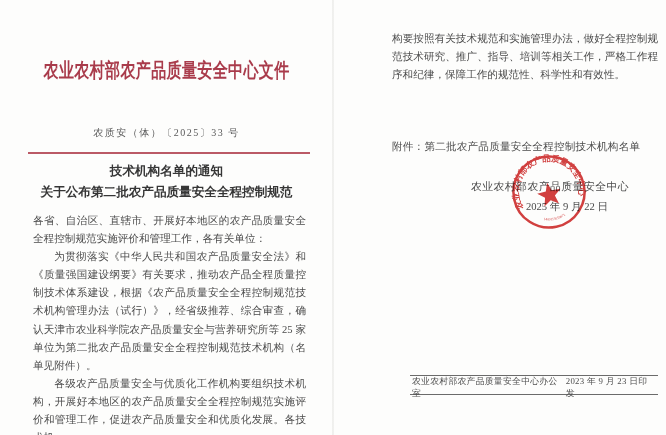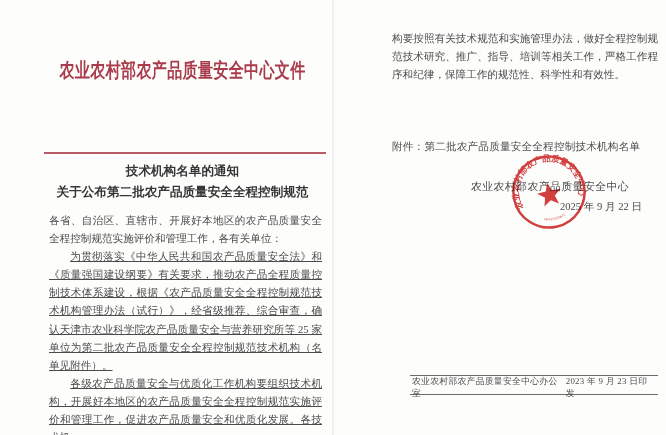--- a/index.html
+++ b/index.html
@@ -5,60 +5,61 @@
   html,body { margin:0; padding:0; }
   body { background:#ffffff; }
   .scan {
     position:relative; width:666px; height:435px; overflow:hidden;
     background:#fdfdfc;
     font-family:"Liberation Serif","DejaVu Serif",serif;
   }
   .seam { position:absolute; left:332px; top:0; width:2px; height:435px;
     background:linear-gradient(90deg, #f4f4f2, #ebebe9, #f6f6f4); }
   .page { position:absolute; top:0; width:333px; height:435px; }
-  .p1 { left:16px; } .p2 { left:333px; }
+  .p1 { left:0; } .p2 { left:333px; }
 
   
   .red-head { position:absolute; top:57px; left:0; width:100%; text-align:center;
     color:#a93b4b; font-weight:bold; font-size:20px; white-space:nowrap;
     transform:scaleX(.75); transform-origin:50% 50%; letter-spacing:.5px; }
   .doc-no { position:absolute; top:126px; left:0; width:100%; text-align:center;
     font-size:10px; color:#595959; letter-spacing:1.5px; }
   .red-rule { position:absolute; top:152px; left:28px; width:282px; height:2px;
     background:#bb5a66; }
   .doc-title { position:absolute; top:161px; left:0; width:100%; text-align:center;
     font-weight:bold; font-size:12.6px; color:#363636; line-height:21px; }
   .bodytext { font-size:10.6px; line-height:18.1px; color:#4b4b4b;
     text-align:justify; text-justify:inter-ideograph; }
   .body1 { position:absolute; top:212px; left:33px; width:273px; }
   .bodytext p { margin:0; }
-  .indent { text-indent:2em;text-decoration:underline; }
+  .indent { text-indent:2em; }
 
   
   .body2 { position:absolute; top:20px; left:59px; width:266px;margin-top:10px; }
   .attachment { position:absolute; top:106px; left:59px; width:272px;
     font-size:10.6px; color:#4b4b4b; letter-spacing:.2px;margin-top:34px; }
   .signer { position:absolute; top:180px; left:135px; width:164px; text-align:center;
     font-size:10.8px; color:#4b4b4b; letter-spacing:.5px; }
-  .sign-date { position:absolute; top:200px; left:159px; width:150px; text-align:right;
+  .sign-date { position:absolute; top:200px; left:159px; width:150px; text-align:center;
     font-size:10.6px; color:#4b4b4b; }
   .seal { position:absolute; top:146px; left:170px; width:92px; height:92px;
     transform:rotate(-12deg); mix-blend-mode:multiply; opacity:.92; }
   .footer { position:absolute; top:375px; left:77px; width:244px; height:18px;
     border-top:1px solid #6b6b6b; border-bottom:1px solid #6b6b6b;
     display:flex; align-items:flex-start; justify-content:space-between;
     font-size:8.8px; color:#4f4f4f; letter-spacing:.3px; padding:0 2px; }
 </style>
 </head>
 <body>
 
 <div class="scan">
 
   <div class="page p1">
     <div class="red-head">农业农村部农产品质量安全中心文件</div>
+    <div class="doc-no">农质安（体）〔2025〕33 号</div>
     <div class="red-rule"></div>
     <div class="doc-title">
       <div>技术机构名单的通知</div>
       <div>关于公布第二批农产品质量安全全程控制规范</div>
     </div>
     <div class="body1 bodytext">
       <p>各省、自治区、直辖市、开展好本地区的农产品质量安全全程控制规范实施评价和管理工作，各有关单位：</p>
       <p class="indent">为贯彻落实《中华人民共和国农产品质量安全法》和《质量强国建设纲要》有关要求，推动农产品全程质量控制技术体系建设，根据《农产品质量安全全程控制规范技术机构管理办法（试行）》，经省级推荐、综合审查，确认天津市农业科学院农产品质量安全与营养研究所等 25 家单位为第二批农产品质量安全全程控制规范技术机构（名单见附件）。</p>
       <p class="indent">各级农产品质量安全与优质化工作机构要组织技术机构，开展好本地区的农产品质量安全全程控制规范实施评价和管理工作，促进农产品质量安全和优质化发展。各技术机</p>
     </div>

